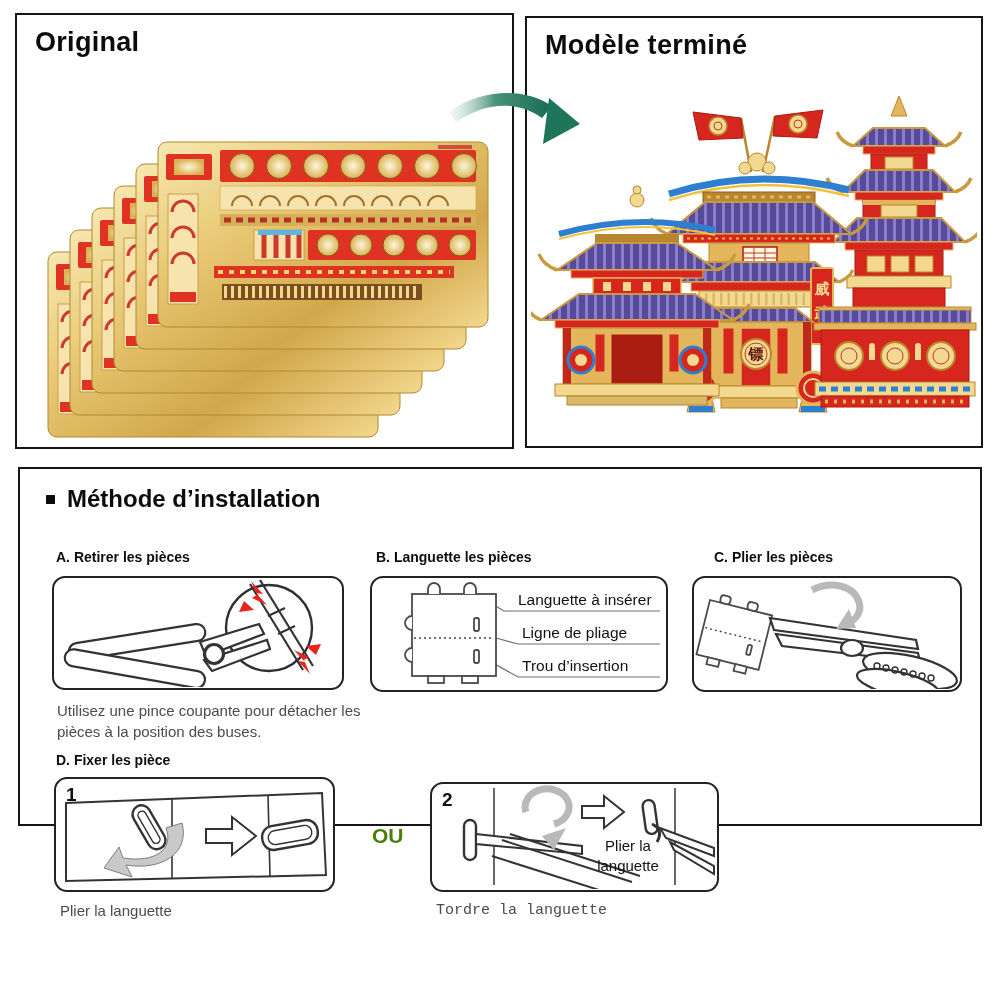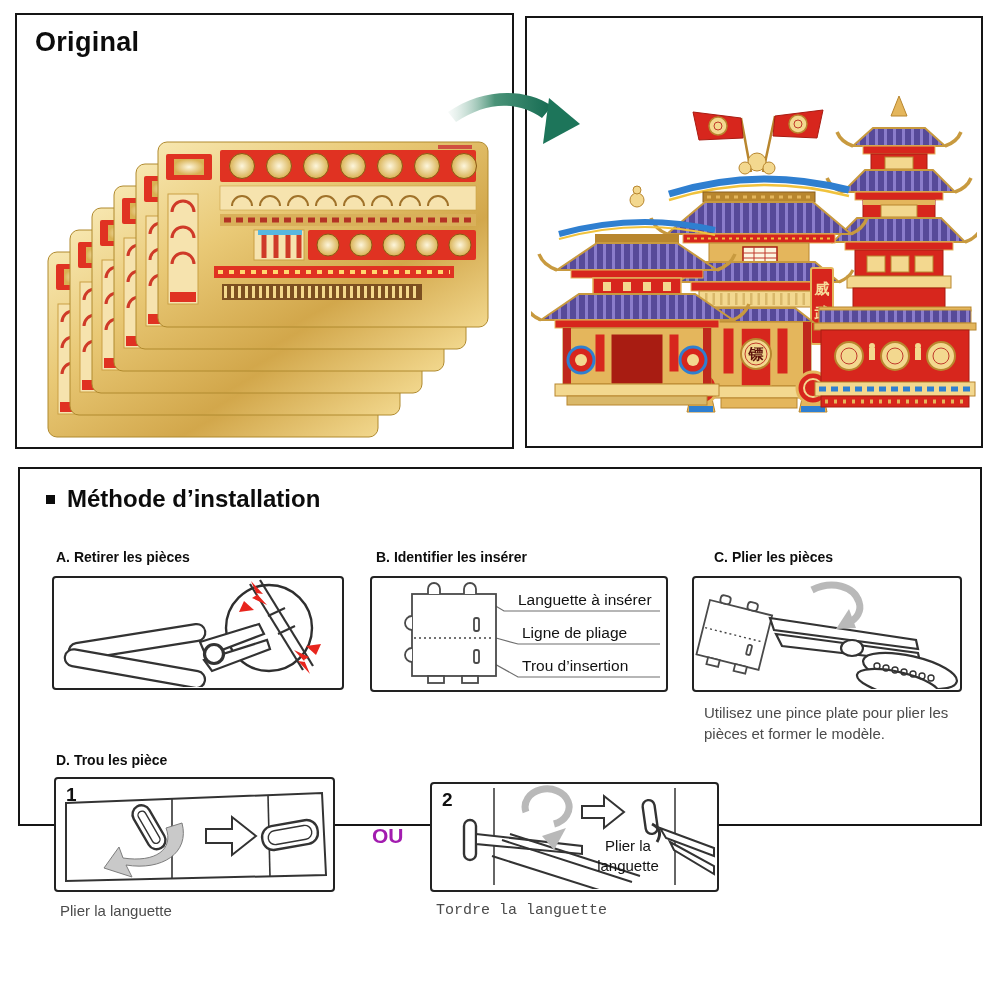--- a/index.html
+++ b/index.html
@@ -14,34 +14,34 @@
   .model-svg{position:absolute;left:4px;top:54px;}
   .arrow-svg{position:absolute;left:446px;top:84px;z-index:4;}
   #method-box{position:absolute;left:18px;top:467px;width:964px;height:359px;
               border:2px solid #151515;background:#fff;box-sizing:border-box;}
   #method-title-row{position:absolute;left:26px;top:16px;display:flex;align-items:center;gap:12px;}
   .bullet{width:9px;height:9px;background:#0c0c0c;flex:0 0 auto;}
   #method-title{margin:0;font-size:24px;font-weight:700;color:#0c0c0c;}
   .step-title{position:absolute;margin:0;font-size:14px;font-weight:700;color:#0d0d0d;}
   #title-a{left:36px;top:80px;} #title-b{left:356px;top:80px;}
   #title-c{left:694px;top:80px;} #title-d{left:36px;top:283px;}
-  .illus-box{position:absolute;border:2.5px solid #222;border-radius:4px;background:#fff;
+  .illus-box{position:absolute;border:2.5px solid #222;border-radius:13px;background:#fff;
              box-sizing:border-box;overflow:hidden;}
   #box-a{left:32px;top:107px;width:292px;height:114px;}
   #box-b{left:350px;top:107px;width:298px;height:116px;}
   #box-c{left:672px;top:107px;width:270px;height:116px;}
   #box-d1{left:34px;top:308px;width:281px;height:115px;}
   #box-d2{left:410px;top:313px;width:289px;height:110px;}
   .caption{position:absolute;margin:0;font-size:15px;line-height:1.38;color:#4b4b4b;}
   #cap-a{left:37px;top:232px;width:320px;}
   #cap-b{left:356px;top:234px;width:312px;}
   #cap-c{left:684px;top:234px;width:266px;}
   #cap-d1{left:40px;top:432px;}
   #cap-d2{left:416px;top:432px;font-family:Liberation Mono, monospace;}
-  #or-label{position:absolute;left:352px;top:355px;margin:0;font-size:21px;font-weight:700;color:#a21caf;}
+  #or-label{position:absolute;left:352px;top:355px;margin:0;font-size:21px;font-weight:700;color:#4d7c0f;}
   .step-number{position:absolute;left:10px;top:5px;font-size:19px;font-weight:600;color:#111;}
   .inner-label{position:absolute;left:150px;top:52px;width:92px;text-align:center;
                font-size:15px;color:#111;line-height:1.3;}
   .tool{fill:#fff;stroke:#333;stroke-width:2.2;}
   .pieceline{stroke:#4a4a4a;stroke-width:1.8;fill:#fff;}
   .leader{stroke:#6e6e6e;stroke-width:1.2;fill:none;}
   .blabel{font-size:15.5px;fill:#111;}
   .cnchar{font-size:15px;fill:#f6dd9a;text-anchor:middle;font-weight:700;}
   .plaquechar{font-size:15px;fill:#5d120c;text-anchor:middle;font-weight:700;}
 </style>
@@ -134,20 +134,21 @@
         <stop offset="0" stop-color="#bcd8cc" stop-opacity=".12"></stop>
         <stop offset=".45" stop-color="#4a9378"></stop>
         <stop offset="1" stop-color="#156b52"></stop>
       </linearGradient>
     </defs>
     <path d="M2,28 C34,6 76,2 106,22 L96,34 C70,16 40,18 10,38 Z" fill="url(#arrG)"></path>
     <polygon points="103,14 134,40 97,60" fill="#1d755a"></polygon>
   </svg>
 
   <section class="panel" id="panel-finished">
+    <h2 class="panel-title">Modèle terminé</h2>
     <svg class="model-svg" width="446" height="370" viewBox="0 0 446 370">
       <defs>
         <pattern id="roofP2" width="9" height="9" patternUnits="userSpaceOnUse">
           <rect width="9" height="9" fill="#574a99"></rect>
             <rect x="3" width="3" height="9" fill="#8b7dcb"></rect>
         </pattern>
       </defs>
 
       <g transform="translate(296,30)">
         <polygon points="72,-6 80,14 64,14" fill="#e4b65c" stroke="#b8862e"></polygon>
@@ -284,23 +285,23 @@
     </svg>
   </section>
 
   <section id="method-box">
     <div id="method-title-row">
       <span class="bullet"></span>
       <h1 id="method-title">Méthode d’installation</h1>
     </div>
 
     <h3 class="step-title" id="title-a">A. Retirer les pièces</h3>
-    <h3 class="step-title" id="title-b">B. Identifier les insérer</h3>
+    <h3 class="step-title" id="title-b">B. Languette les pièces</h3>
     <h3 class="step-title" id="title-c">C. Plier les pièces</h3>
-    <h3 class="step-title" id="title-d">D. Trou les pièce</h3>
+    <h3 class="step-title" id="title-d">D. Fixer les pièce</h3>
 
     <div class="illus-box" id="box-a">
       <svg width="287" height="109" viewBox="0 0 287 109">
         <circle cx="215" cy="50" r="43" fill="#fff" stroke="#2f2f2f" stroke-width="2.4"></circle>
         <line x1="196" y1="6" x2="249" y2="92" stroke="#333" stroke-width="2.2"></line>
         <line x1="206" y1="2" x2="259" y2="88" stroke="#333" stroke-width="2.2"></line>
         <line x1="214" y1="38" x2="231" y2="30" stroke="#333" stroke-width="2"></line>
         <line x1="224" y1="56" x2="241" y2="48" stroke="#333" stroke-width="2"></line>
         <rect class="tool" x="14" y="56" width="138" height="17" rx="8.5" transform="rotate(-9 80 64)"></rect>
         <rect class="tool" x="10" y="82" width="142" height="17" rx="8.5" transform="rotate(10 80 90)"></rect>
@@ -356,21 +357,21 @@
         <circle cx="201" cy="92" r="3" fill="none" stroke="#333" stroke-width="1.4"></circle>
         <circle cx="210" cy="94" r="3" fill="none" stroke="#333" stroke-width="1.4"></circle>
         <circle cx="219" cy="96" r="3" fill="none" stroke="#333" stroke-width="1.4"></circle>
         <circle cx="228" cy="98" r="3" fill="none" stroke="#333" stroke-width="1.4"></circle>
         <circle cx="237" cy="100" r="3" fill="none" stroke="#333" stroke-width="1.4"></circle>
         <path d="M118,12 C138,2 160,8 165,24 C168,33 163,41 154,45" fill="none" stroke="#b9b9b9" stroke-width="7"></path>
         <polygon points="162,50 142,51 155,31" fill="#b9b9b9"></polygon>
       </svg>
     </div>
 
-    <p class="caption" id="cap-c">Utilisez une pince plate pour plier les pièces et former le modèle.</p>
+    <p class="caption" id="cap-a">Utilisez une pince coupante pour détacher les pièces à la position des buses.</p>
 
     <div class="illus-box" id="box-d1">
       <div class="step-number">1</div>
       <svg width="276" height="110" viewBox="0 0 276 110">
         <polygon points="10,24 266,14 270,96 10,102" fill="#fff" stroke="#333" stroke-width="2"></polygon>
         <line x1="116" y1="20" x2="116" y2="99" stroke="#333" stroke-width="1.6"></line>
         <line x1="212" y1="16" x2="214" y2="98" stroke="#333" stroke-width="1.6"></line>
         <g transform="translate(94,50) rotate(-30)">
           <rect x="-9" y="-26" width="18" height="48" rx="9" fill="#fff" stroke="#333" stroke-width="2.4"></rect>
           <rect x="-4" y="-20" width="8" height="36" rx="4" fill="none" stroke="#333" stroke-width="1.4"></rect>

